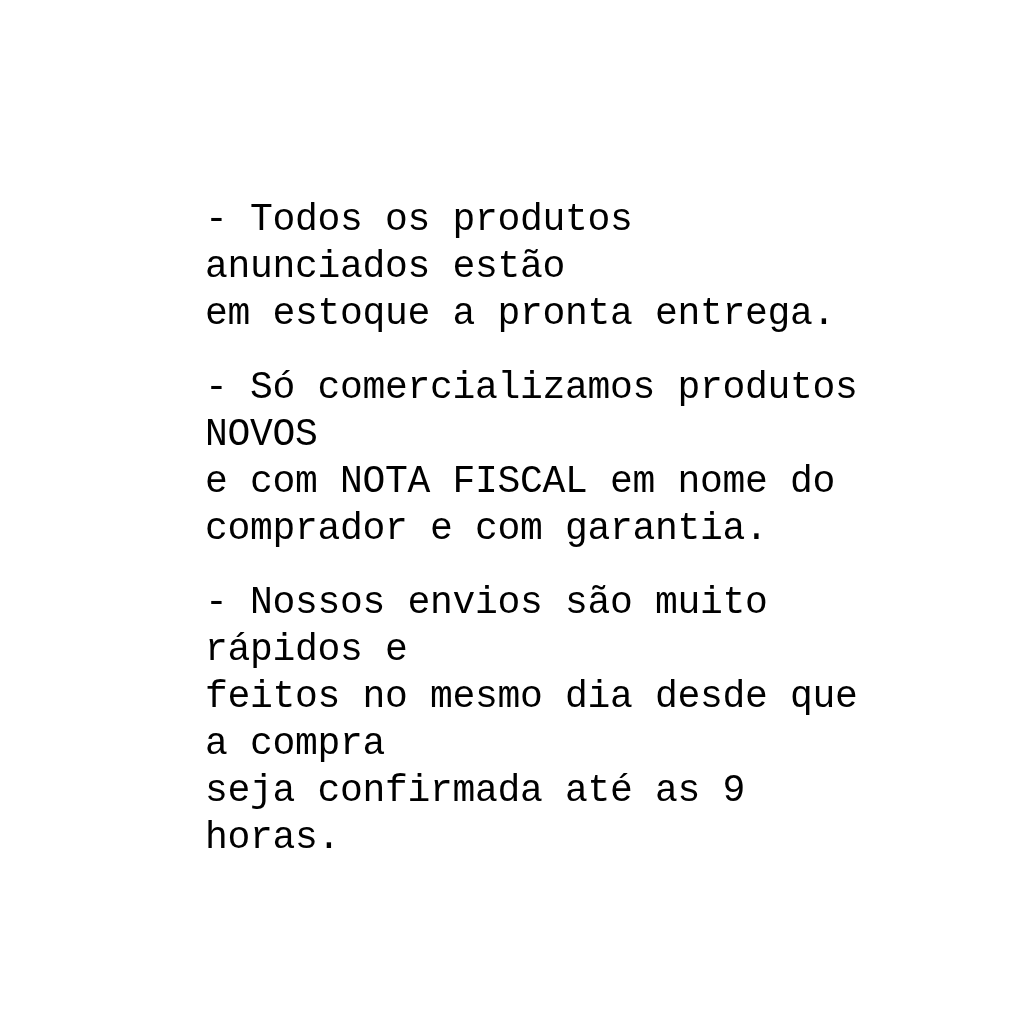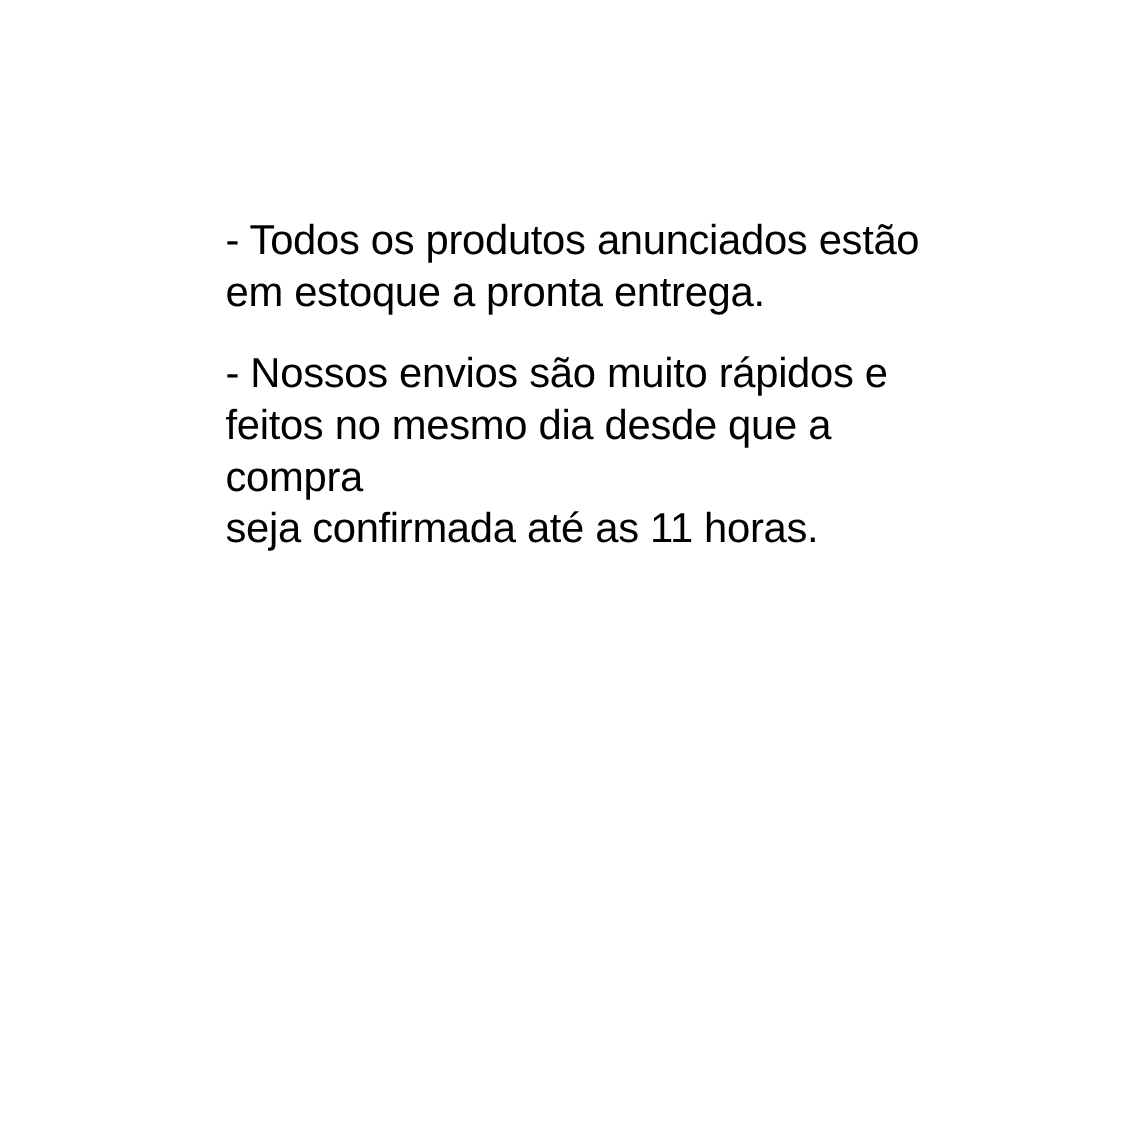--- a/index.html
+++ b/index.html
@@ -20,35 +20,38 @@
     background: #ffffff;
   }
   .text-block {
     position: absolute;
     left: 205px;
     top: 196px;
     width: 665px;
   }
   .text-block p {
     margin: 0 0 27px 0;
-    font-family: Liberation Sans, sans-serif;
+    font-family: Liberation Mono, monospace;
     font-size: 38px;
     line-height: 47px;
     color: #000000;
     white-space: pre-line; 
     letter-spacing: -0.3px;
   }
   .text-block p:last-child {
     margin-bottom: 0;
   }
 </style>
 </head>
 <body>
 
 <div class="page">
   <div class="text-block">
     <p>- Todos os produtos anunciados estão
 em estoque a pronta entrega.</p>
+    <p>- Só comercializamos produtos NOVOS
+e com NOTA FISCAL em nome do
+comprador e com garantia.</p>
     <p>- Nossos envios são muito rápidos e
 feitos no mesmo dia desde que a compra
-seja confirmada até as 11 horas.</p>
+seja confirmada até as 9 horas.</p>
   </div>
 </div>
 
 </body></html>

